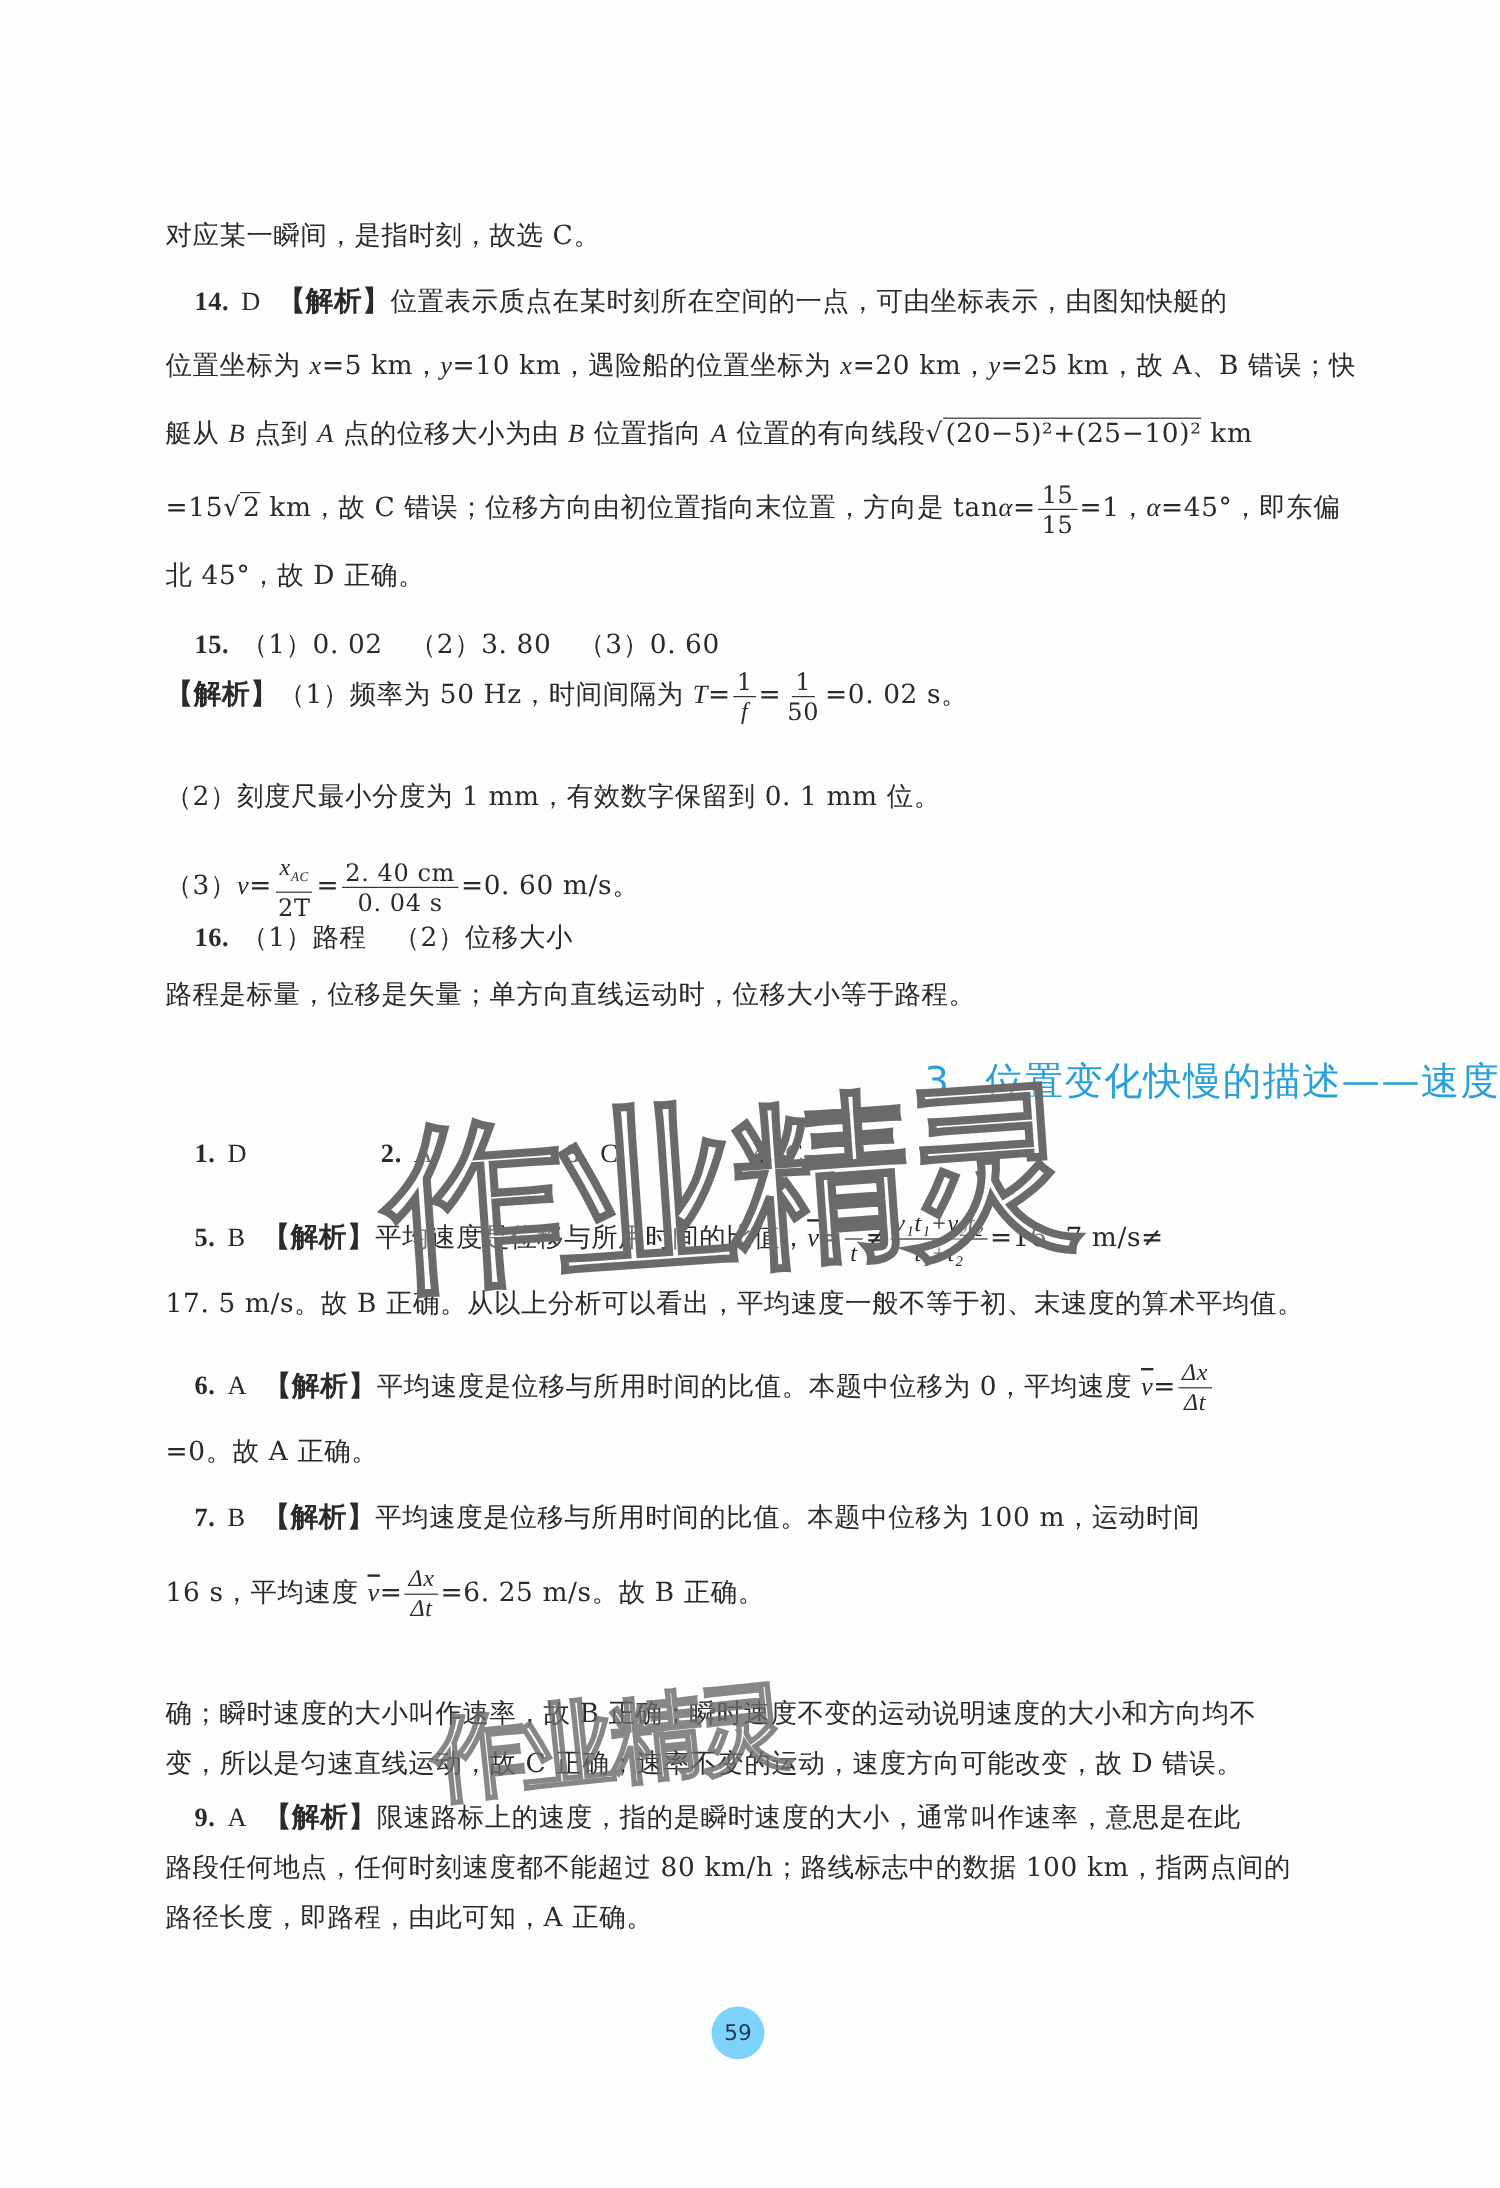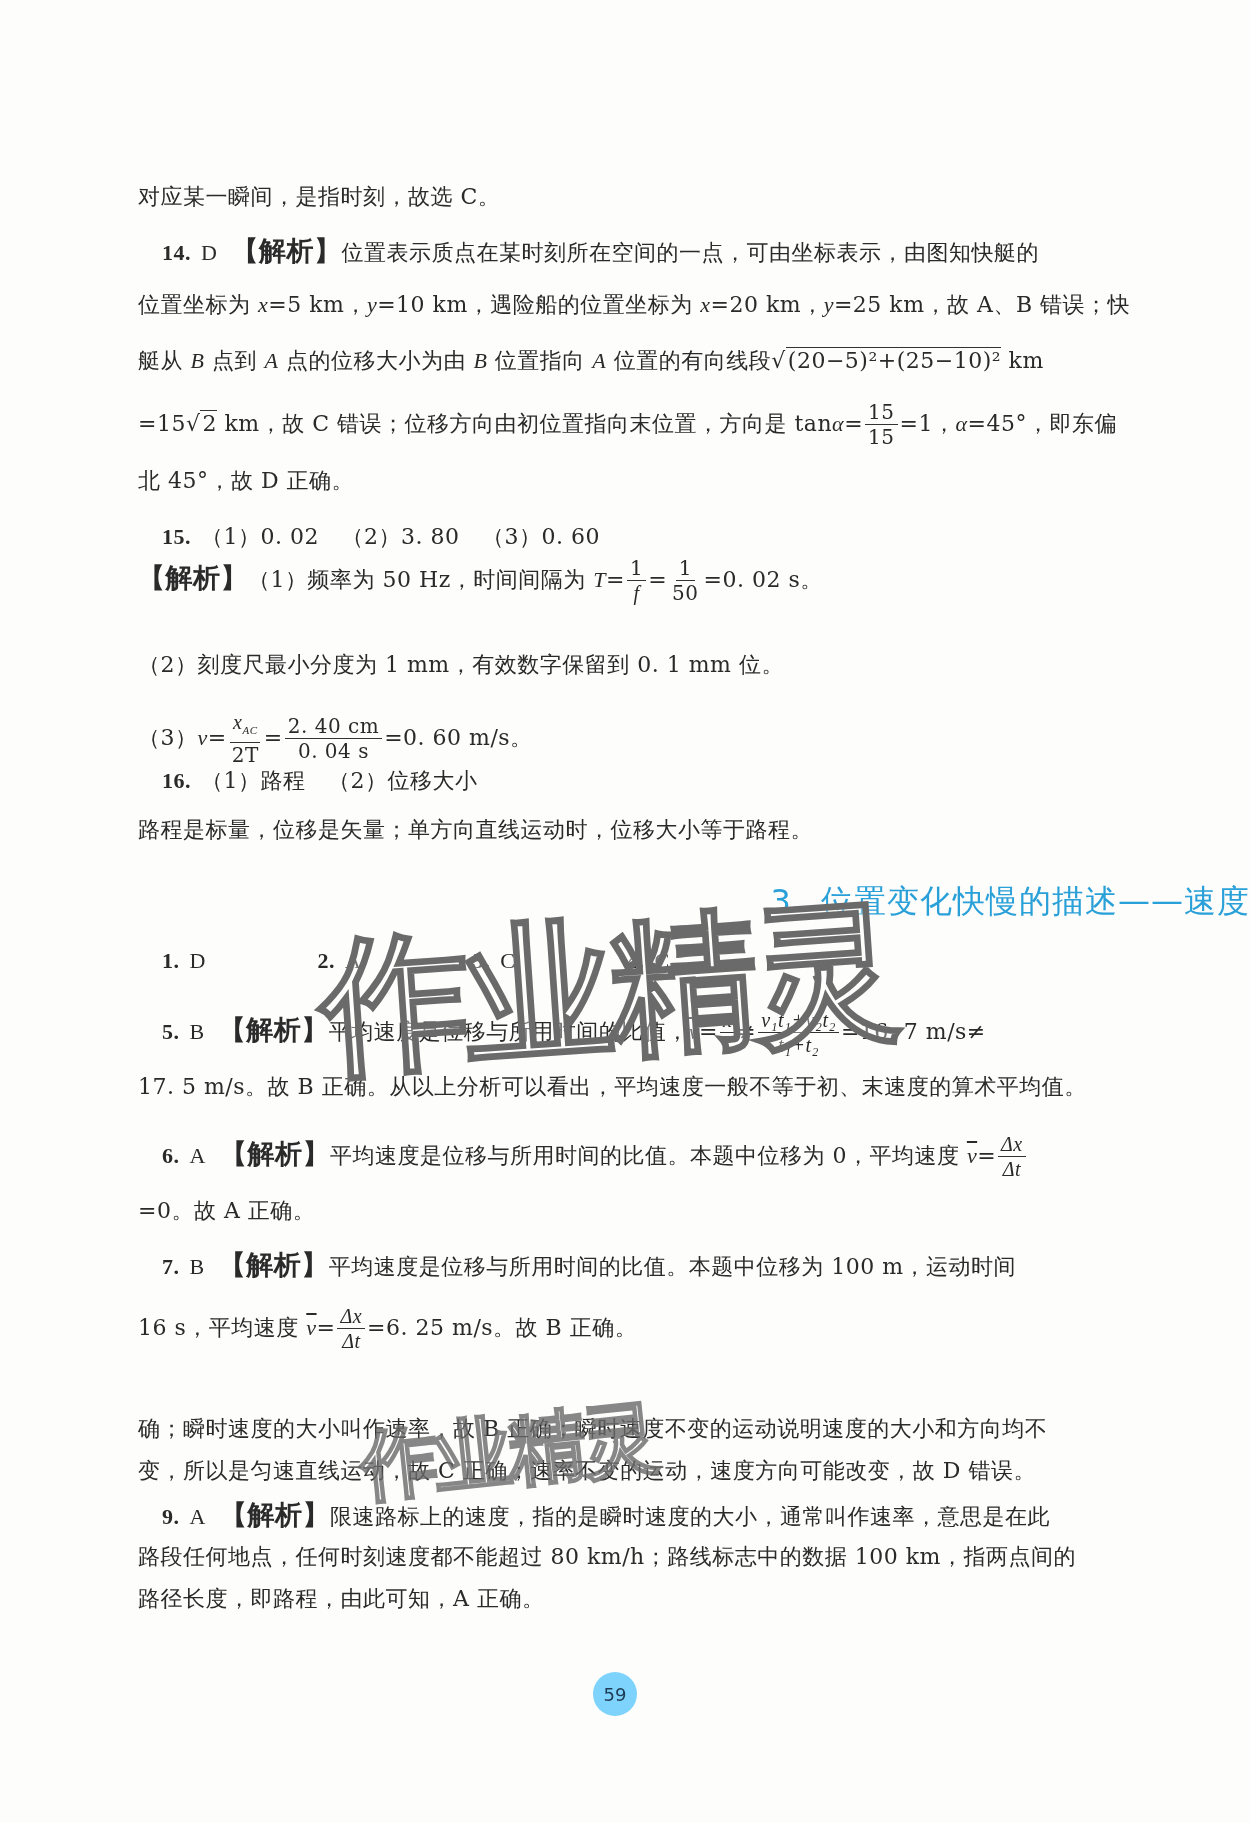--- a/index.html
+++ b/index.html
@@ -14,21 +14,21 @@
   .page { position: absolute; left: 0; top: 0; width: 1250px; height: 1368px; }
   .line {
     position: absolute;
     font-size: 22px;
     line-height: 30px;
     white-space: nowrap;
     letter-spacing: 0.5px;
   }
   .qnum { font-family: "Liberation Serif", serif; font-weight: bold; margin-right: 10px; }
   .ans { font-family: "Liberation Serif", serif; margin-right: 14px; }
-  .tag { font-family: "DejaVu Sans", sans-serif; font-weight: bold; font-size: 27px; }
+  .tag { font-family: "DejaVu Sans", sans-serif; font-weight: bold; font-size: 23px; }
   .it { font-style: italic; font-family: "Liberation Serif", serif; }
   .frac {
     display: inline-flex; flex-direction: column; align-items: center;
     vertical-align: middle; font-size: 20px; line-height: 24px; margin: 0 2px;
   }
   .frac .num { border-bottom: 1.5px solid #333; padding: 0 3px; }
   .frac .den { padding: 0 3px; }
   .sqrt { border-top: 1.5px solid #333; padding-left: 2px; }
   .overbar { text-decoration: overline; }
   .section-title {

